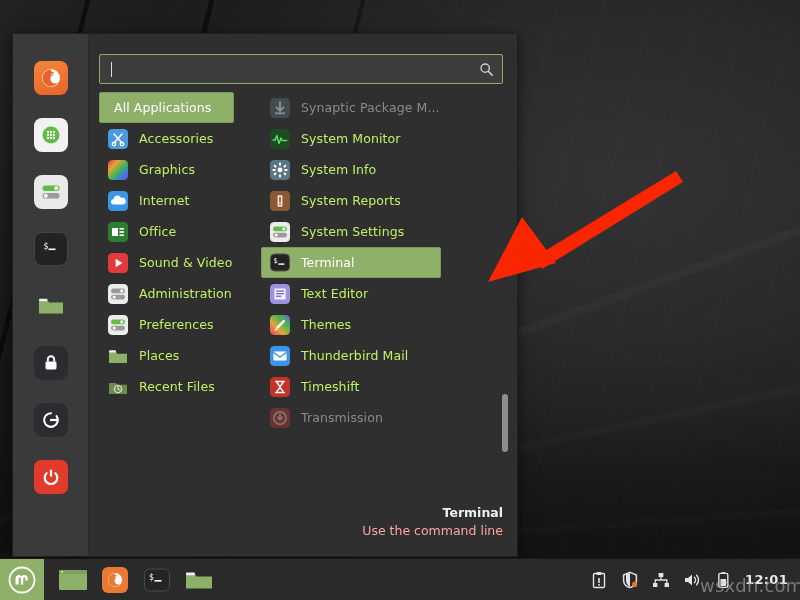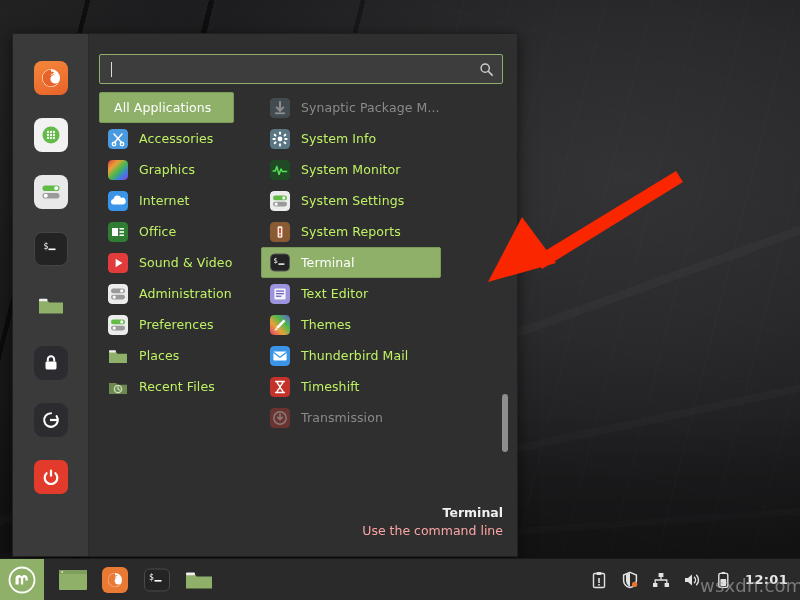--- a/index.html
+++ b/index.html
@@ -434,67 +434,67 @@
                     <rect width="20" height="20" rx="4" fill="#5a6e78"></rect>
                     <path d="M10 4v7.2M6.6 9.4 10 12.8l3.4-3.4" fill="none" stroke="#fff" stroke-width="2" stroke-linecap="round"></path>
                     <rect x="5" y="14.4" width="10" height="1.8" fill="#fff"></rect>
                   </svg>
                 </span>
                 <span class="label">Synaptic Package M...</span>
               </div>
               <div class="row app-row">
                 <span class="ico">
                   <svg width="20" height="20" viewBox="0 0 20 20">
+                    <rect width="20" height="20" rx="4" fill="#1f4a24"></rect>
+                    <path d="M2.6 11h2.6l1.6-4.6 2.2 8 2-5.4 1.4 2.6h4.8" fill="none" stroke="#56e05a" stroke-width="1.5" stroke-linejoin="round"></path>
+                  </svg>
+                </span>
+                <span class="label">System Monitor</span>
+              </div>
+              <div class="row app-row">
+                <span class="ico">
+                  <svg width="20" height="20" viewBox="0 0 20 20">
                     <rect width="20" height="20" rx="4" fill="#5a7683"></rect>
                     <circle cx="10" cy="10" r="2.4" fill="#fff"></circle>
                     <g fill="#fff">
                       <rect x="9" y="2.4" width="2" height="3.4" rx="1"></rect>
                       <rect x="9" y="14.2" width="2" height="3.4" rx="1"></rect>
                       <rect x="2.4" y="9" width="3.4" height="2" rx="1"></rect>
                       <rect x="14.2" y="9" width="3.4" height="2" rx="1"></rect>
                       <rect x="4.1" y="4.6" width="2" height="3.2" rx="1" transform="rotate(-45 5.1 6.2)"></rect>
                       <rect x="13.9" y="12.2" width="2" height="3.2" rx="1" transform="rotate(-45 14.9 13.8)"></rect>
                       <rect x="13.9" y="4.6" width="2" height="3.2" rx="1" transform="rotate(45 14.9 6.2)"></rect>
                       <rect x="4.1" y="12.2" width="2" height="3.2" rx="1" transform="rotate(45 5.1 13.8)"></rect>
                     </g>
                   </svg>
                 </span>
                 <span class="label">System Info</span>
               </div>
               <div class="row app-row">
                 <span class="ico">
                   <svg width="20" height="20" viewBox="0 0 20 20">
-                    <rect width="20" height="20" rx="4" fill="#1f4a24"></rect>
-                    <path d="M2.6 11h2.6l1.6-4.6 2.2 8 2-5.4 1.4 2.6h4.8" fill="none" stroke="#56e05a" stroke-width="1.5" stroke-linejoin="round"></path>
-                  </svg>
-                </span>
-                <span class="label">System Monitor</span>
+                    <rect width="20" height="20" rx="4" fill="#8a5a33"></rect>
+                    <rect x="7.6" y="4.2" width="4.8" height="11.6" rx="1.4" fill="#f2efe6"></rect>
+                    <rect x="9.1" y="6" width="1.8" height="5.4" fill="#d8412a"></rect>
+                    <rect x="9.1" y="12.4" width="1.8" height="1.8" fill="#d8412a"></rect>
+                  </svg>
+                </span>
+                <span class="label">System Reports</span>
               </div>
               <div class="row app-row">
                 <span class="ico">
                   <svg width="20" height="20" viewBox="0 0 20 20">
                     <rect width="20" height="20" rx="4" fill="#ececec"></rect>
                     <rect x="3" y="4.6" width="14" height="4.6" rx="2.3" fill="#62bb46"></rect>
                     <circle cx="13.8" cy="6.9" r="1.6" fill="#fff"></circle>
                     <rect x="3" y="10.8" width="14" height="4.6" rx="2.3" fill="#9a9a9a"></rect>
                     <circle cx="6.2" cy="13.1" r="1.6" fill="#fff"></circle>
                   </svg>
                 </span>
                 <span class="label">System Settings</span>
-              </div>
-              <div class="row app-row">
-                <span class="ico">
-                  <svg width="20" height="20" viewBox="0 0 20 20">
-                    <rect width="20" height="20" rx="4" fill="#8a5a33"></rect>
-                    <rect x="7.6" y="4.2" width="4.8" height="11.6" rx="1.4" fill="#f2efe6"></rect>
-                    <rect x="9.1" y="6" width="1.8" height="5.4" fill="#d8412a"></rect>
-                    <rect x="9.1" y="12.4" width="1.8" height="1.8" fill="#d8412a"></rect>
-                  </svg>
-                </span>
-                <span class="label">System Reports</span>
               </div>
               <div class="row app-row selected">
                 <span class="ico">
                   <svg width="20" height="20" viewBox="0 0 20 20">
                     <rect x="0.5" y="1" width="19" height="17" rx="4" fill="#242424" stroke="#555"></rect>
                     <text x="3.4" y="10.2" font-family="DejaVu Sans Mono, monospace" font-size="7" fill="#fff">$</text>
                     <rect x="8.4" y="10.4" width="6" height="1.4" fill="#fff"></rect>
                   </svg>
                 </span>
                 <span class="label">Terminal</span>

